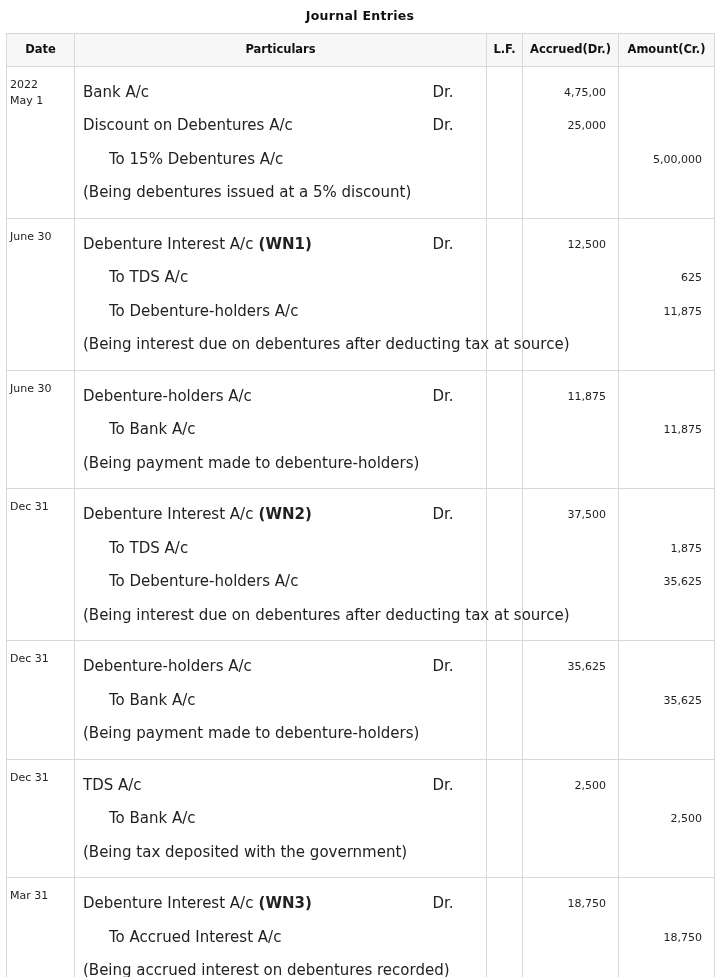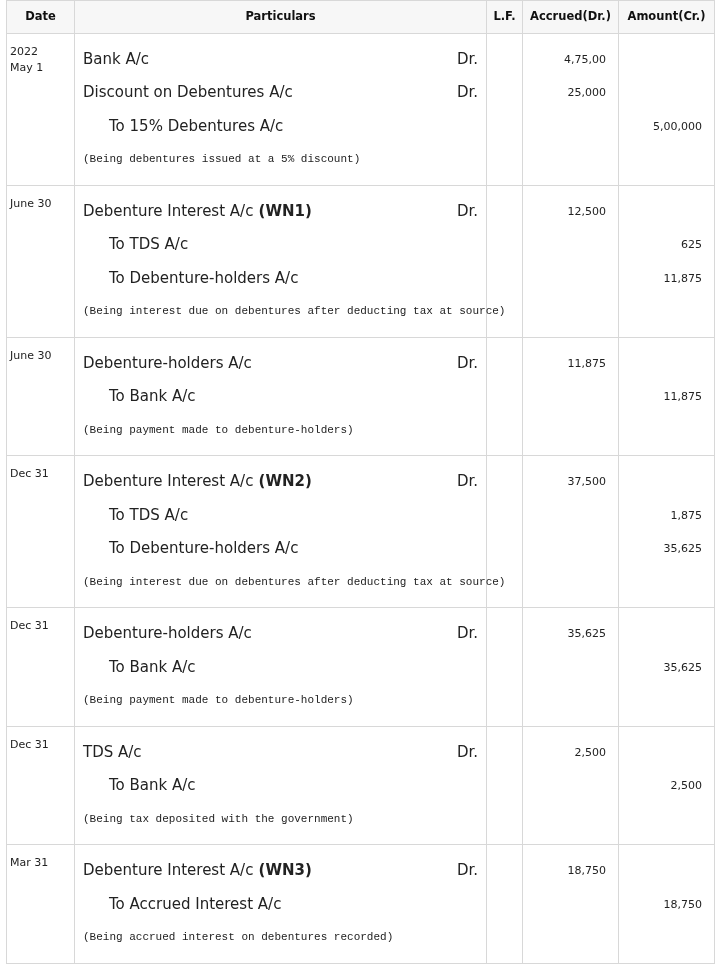--- a/index.html
+++ b/index.html
@@ -92,39 +92,39 @@
     height: 33.5px;
     line-height: 33.5px;
     font-size: 15px;
     color: #222;
     white-space: nowrap;
   }
   .p-line .p-text { flex: 1 1 auto; }
   .p-line .p-dr {
     flex: 0 0 auto;
     width: 70px;
-    text-align: right;
+    text-align: center;
     padding-left: 6px;
   }
   .indent-1 { padding-left: 26px; }
   .narr {
-    font-size: 11px;
+    font-size: 15px;
     line-height: 33.5px;
     height: 33.5px;
     color: #222;
     white-space: nowrap;
-    font-family: Liberation Mono, monospace;
   }
   .wn { font-weight: bold; }
 </style>
 </head>
 <body>
 
 <div class="page">
 
+  <div class="doc-title">Journal Entries</div>
 
   <table class="journal">
     <colgroup>
       <col class="c-date">
       <col class="c-part">
       <col class="c-lf">
       <col class="c-dr">
       <col class="c-cr">
     </colgroup>
     <thead>

